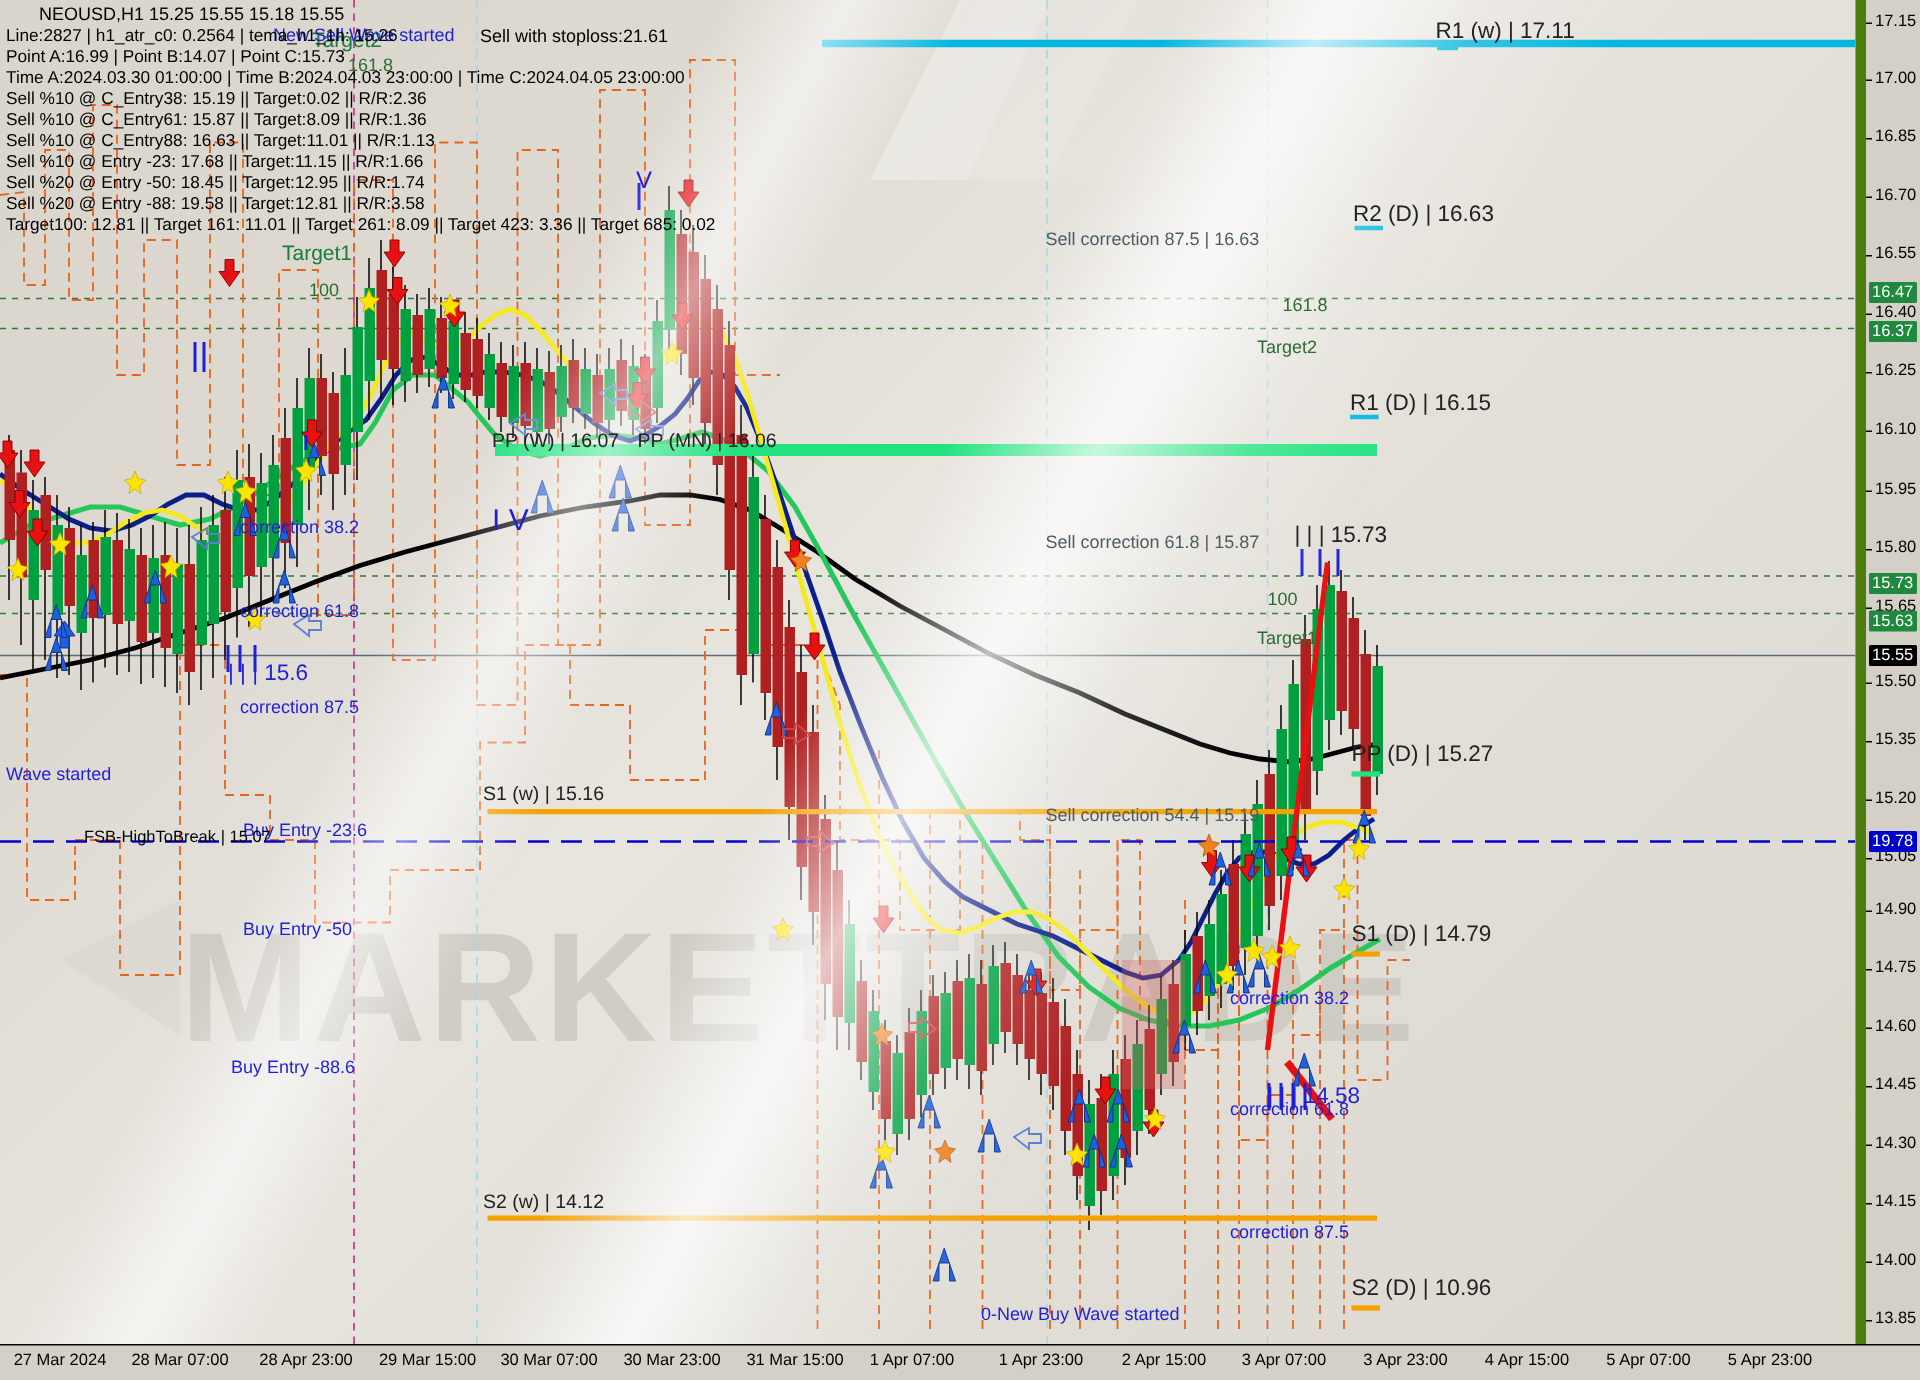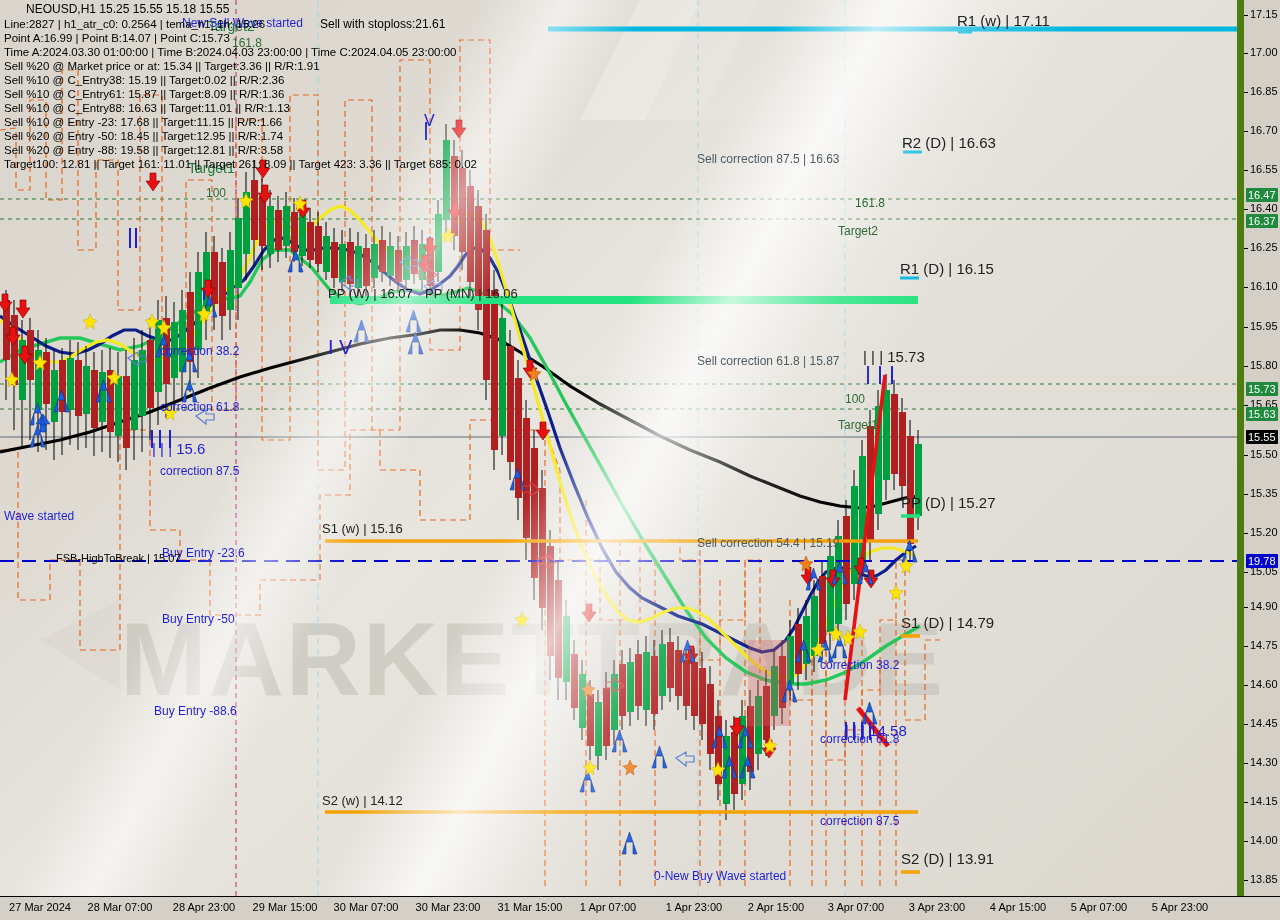--- a/index.html
+++ b/index.html
@@ -569,32 +569,31 @@
     <div class="lab lab-black" style="left:56px;top:552px;">FSB-HighToBreak | 15.07</div>
     <div class="lab lab-dark-sm" style="left:322px;top:521px;">S1 (w) | 15.16</div>
     <div class="lab lab-dark-sm" style="left:322px;top:793px;">S2 (w) | 14.12</div>
     <div class="lab lab-dark-sm" style="left:328px;top:286px;">PP (W) | 16.07</div>
     <div class="lab lab-dark-sm" style="left:425px;top:286px;">PP (MN) | 16.06</div>
 
     <div class="lab lab-dark" style="left:902px;top:134px;">R2 (D) | 16.63</div>
     <div class="lab lab-dark" style="left:900px;top:260px;">R1 (D) | 16.15</div>
     <div class="lab lab-dark" style="left:901px;top:494px;">PP (D) | 15.27</div>
     <div class="lab lab-dark" style="left:901px;top:614px;">S1 (D) | 14.79</div>
-    <div class="lab lab-dark" style="left:901px;top:850px;">S2 (D) | 13.91</div>
+    <div class="lab lab-dark" style="left:901px;top:850px;">S2 (D) | 10.96</div>
     <div class="lab lab-dark" style="left:957px;top:12px;">R1 (w) | 17.11</div>
 
     <div class="lab lab-blue" style="left:424px;top:112px;font-size:16px;">V</div>
     <div class="lab lab-blue" style="left:328px;top:336px;font-size:20px;">I V</div>
 
     <div id="hdr">
       <div class="ttl">NEOUSD,H1  15.25 15.55 15.18 15.55</div>
       <div class="ln">Line:2827 | h1_atr_c0: 0.2564 | tema_h1_1h: 15.26</div>
       <div class="ln">Point A:16.99 | Point B:14.07 | Point C:15.73</div>
       <div class="ln">Time A:2024.03.30 01:00:00 | Time B:2024.04.03 23:00:00 | Time C:2024.04.05 23:00:00</div>
-      <div class="ln">Sell %20 @ Market price or at: 15.34 || Target:3.36 || R/R:1.91</div>
       <div class="ln">Sell %10 @ C_Entry38: 15.19 || Target:0.02 || R/R:2.36</div>
       <div class="ln">Sell %10 @ C_Entry61: 15.87 || Target:8.09 || R/R:1.36</div>
       <div class="ln">Sell %10 @ C_Entry88: 16.63 || Target:11.01 || R/R:1.13</div>
       <div class="ln">Sell %10 @ Entry -23: 17.68 || Target:11.15 || R/R:1.66</div>
       <div class="ln">Sell %20 @ Entry -50: 18.45 || Target:12.95 || R/R:1.74</div>
       <div class="ln">Sell %20 @ Entry -88: 19.58 || Target:12.81 || R/R:3.58</div>
       <div class="ln">Target100: 12.81 || Target 161: 11.01 || Target 261: 8.09 || Target 423: 3.36 || Target 685: 0.02</div>
     </div>
     <div class="lab lab-blue" style="left:182px;top:16px;font-size:12px;">New Sell Wave started</div>
     <div class="lab lab-black" style="left:320px;top:17px;font-size:12px;">Sell with stoploss:21.61</div>

